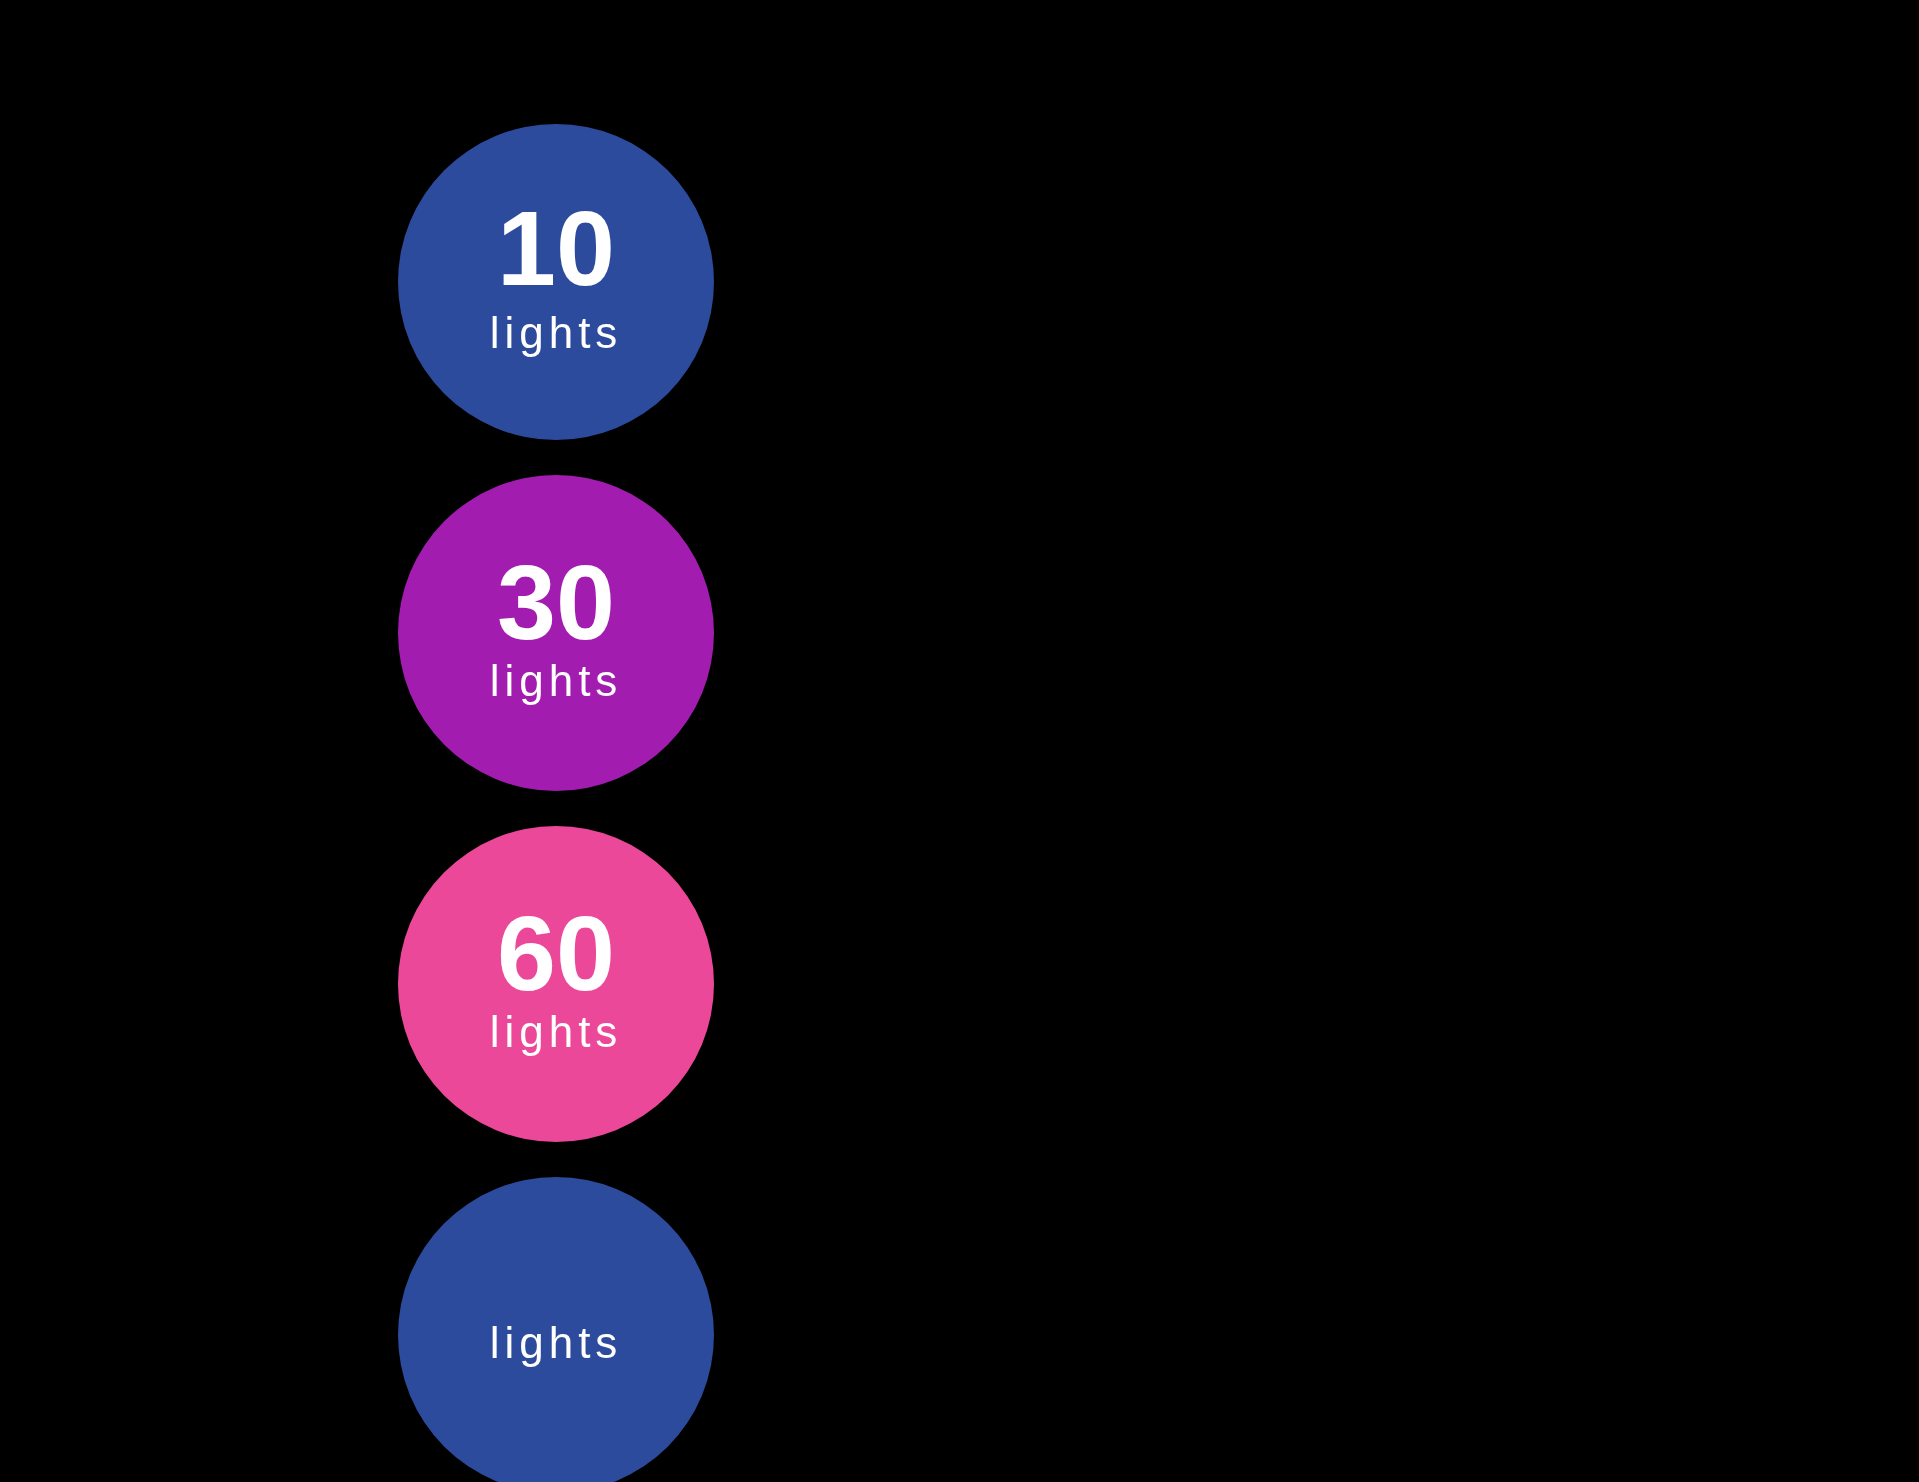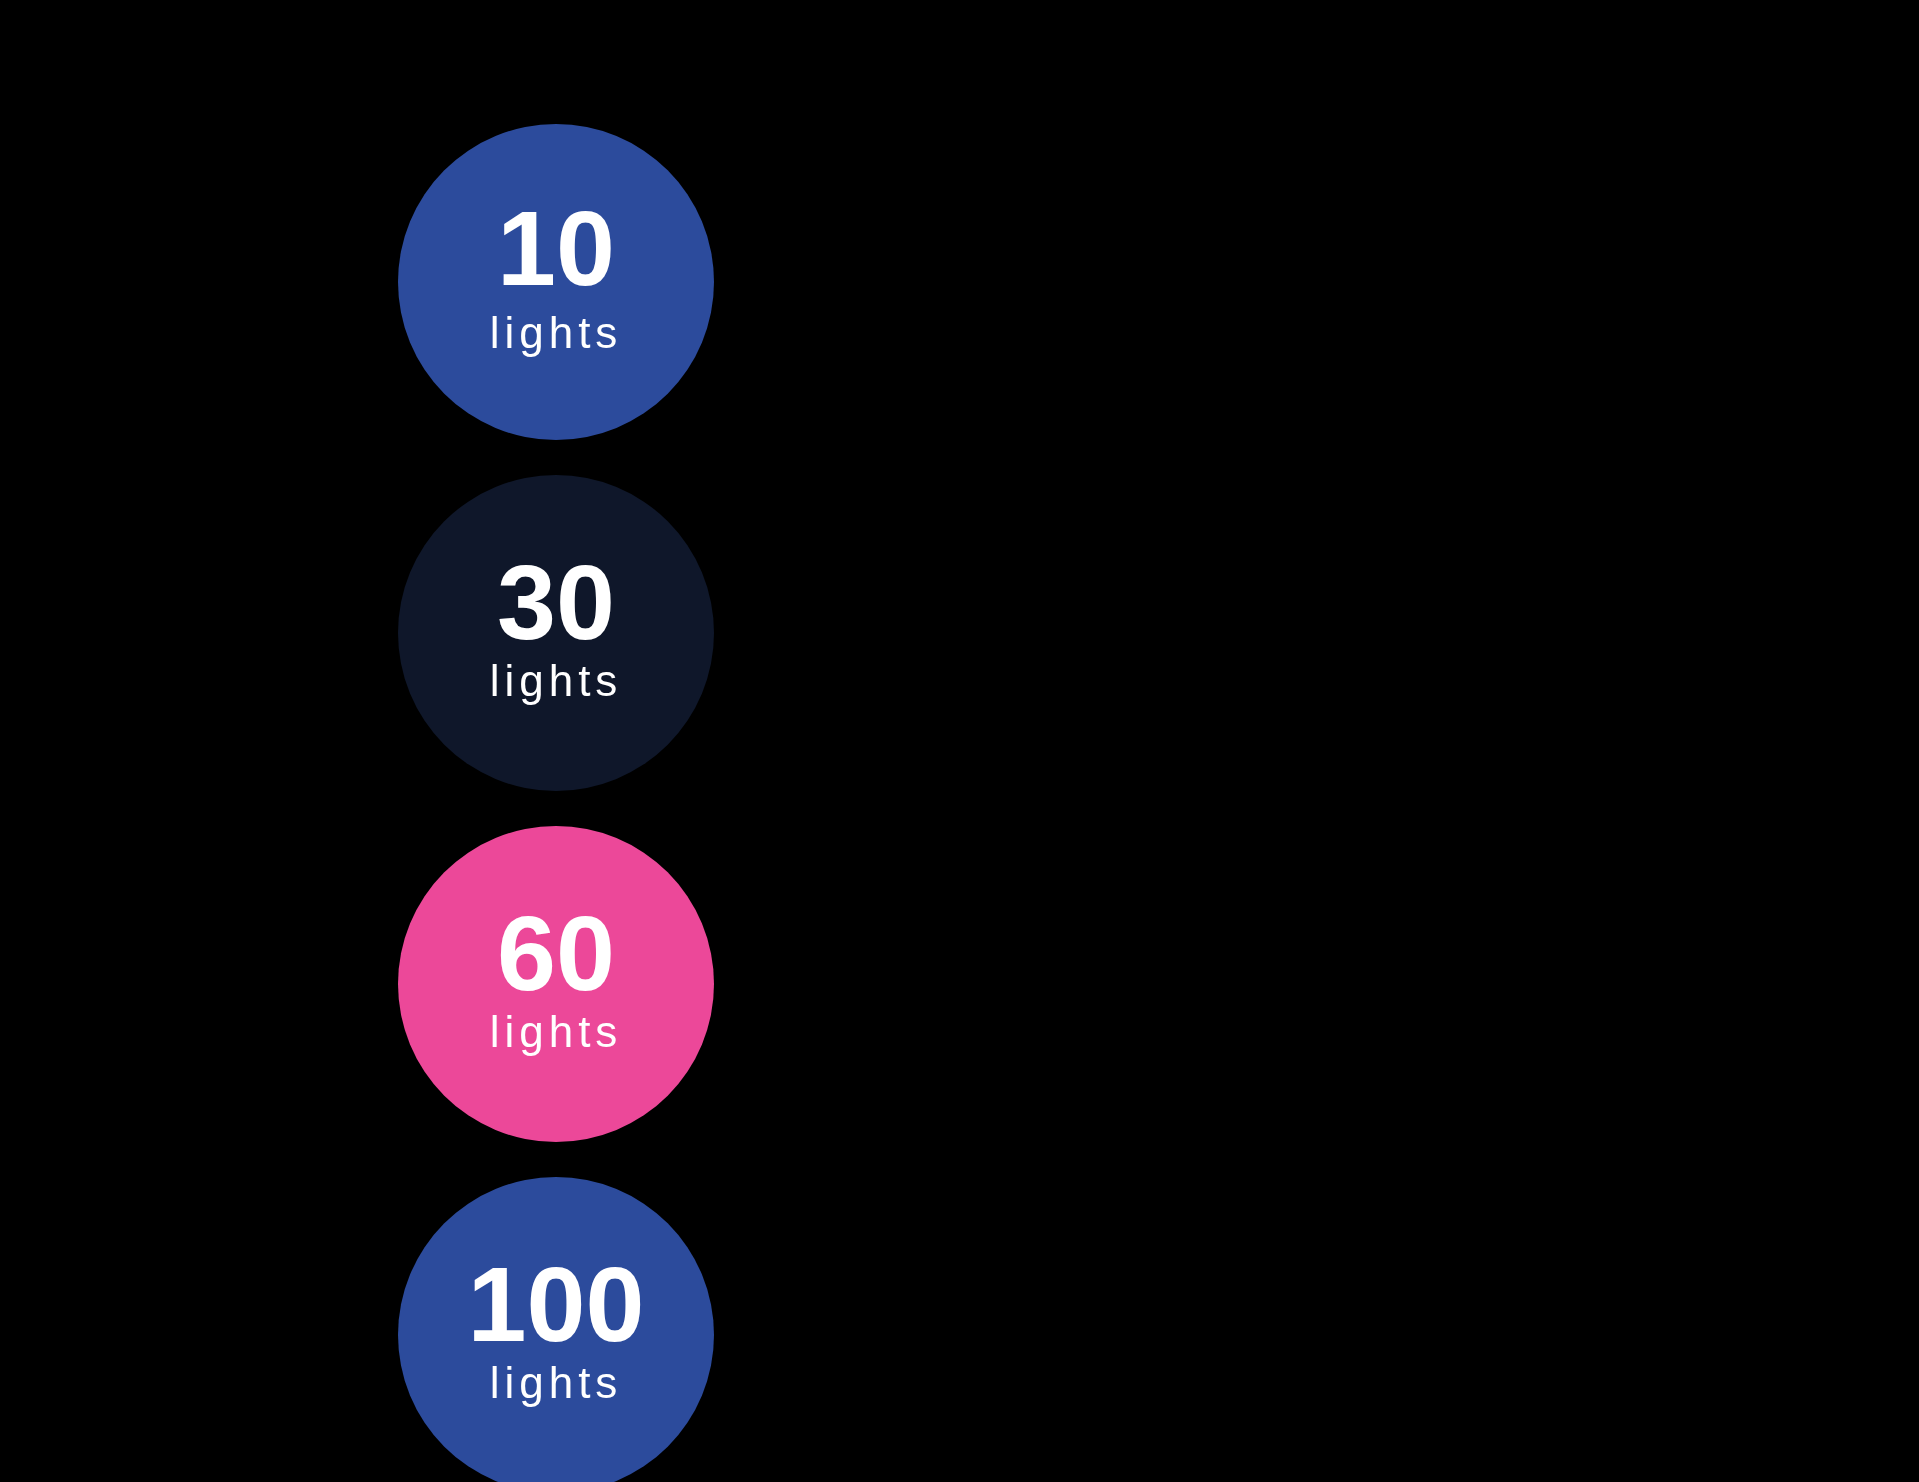--- a/index.html
+++ b/index.html
@@ -71,29 +71,28 @@
 <body style="background: rgb(0, 0, 0);">
 
 <div class="canvas">
   <div class="content-area" style="background: rgb(0, 0, 0);">
 
     <div class="circle circle-1" style="background: rgb(44, 75, 156); gap: 6px;">
       <div class="num" style="color: rgb(255, 255, 255);">10</div>
       <div class="label" style="color: rgb(255, 255, 255);">lights</div>
     </div>
 
-    <div class="circle circle-2" style="background: #0f172a; align-items: center;">
+    <div class="circle circle-2" style="background: #a21caf; align-items: center;">
       <div class="num" style="color: rgb(255, 255, 255);">30</div>
       <div class="label" style="color: rgb(255, 255, 255);">lights</div>
     </div>
 
     <div class="circle circle-3" style="background: #ec4899;">
       <div class="num" style="color: rgb(255, 255, 255);">60</div>
       <div class="label" style="color: rgb(255, 255, 255);">lights</div>
     </div>
 
     <div class="circle circle-4" style="background: rgb(44, 75, 156);">
-      <div class="num" style="color: rgb(255, 255, 255);">100</div>
       <div class="label" style="color: rgb(255, 255, 255);">lights</div>
     </div>
 
   </div>
 </div>
 
 </body></html>

